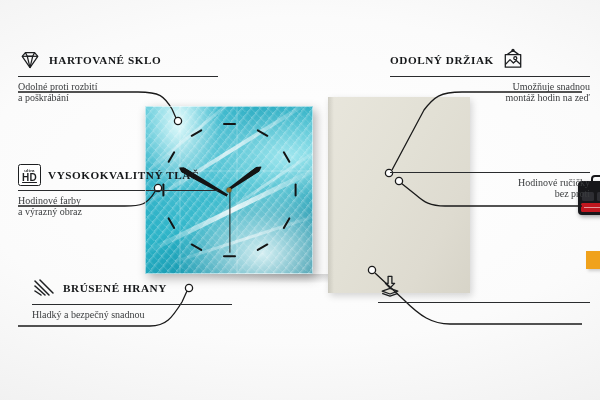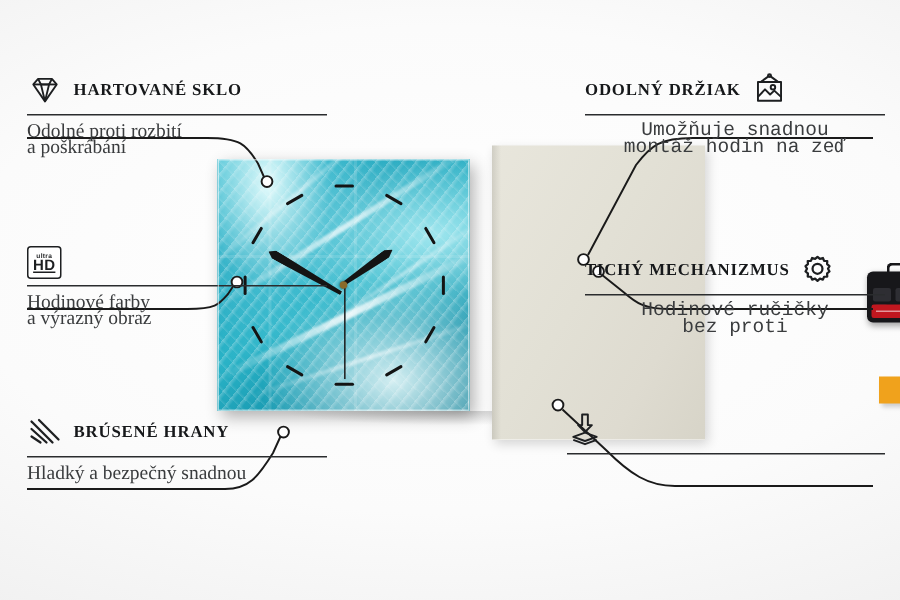--- a/index.html
+++ b/index.html
@@ -90,35 +90,35 @@
   .feat.right .head{}
   .ttl{
     font-family:"Liberation Serif", serif;
     font-weight:700;font-size:11.2px;letter-spacing:.55px;color:#16181a;
     line-height:14px;text-transform:uppercase;
   }
   .feat.right .ttl{text-align:right;}
   .rule{height:1px;background:#2a2c2e;margin:4px 0 4px 0;}
   .desc{
     font-family:"Liberation Serif", serif;
-    font-size:13px;line-height:11.4px;color:#3a3c3e;white-space:pre-line;
-  }
-  .feat.right .desc{text-align:center;font-family:Liberation Mono, monospace;}
+    font-size:10px;line-height:11.4px;color:#3a3c3e;white-space:pre-line;
+  }
+  .feat.right .desc{text-align:right;}
   .ico{width:24px;height:24px;flex:0 0 24px;display:block;}
   .hdbox{
     width:23px;height:22px;border:1.6px solid #1d1f21;border-radius:2.5px;
     display:flex;flex-direction:column;align-items:center;justify-content:center;
     flex:0 0 23px;box-sizing:border-box;background:#fff;
   }
   .hd-ultra{font-family:"Liberation Sans",sans-serif;font-size:4.4px;font-weight:700;letter-spacing:.2px;color:#1d1f21;line-height:5px;}
   .hd-hd{font-family:"Liberation Sans",sans-serif;font-size:10px;font-weight:700;letter-spacing:.2px;color:#1d1f21;line-height:9px;text-decoration:underline;}
   
   #f-glass{left:18px;top:48px;}
   #f-print{left:18px;top:164px;}
-  #f-edges{left:18px;top:276px;}
+  #f-edges{left:32px;top:276px;}
   #f-holder{right:10px;top:48px;width:200px;}
   #f-mech{right:10px;top:168px;width:200px;}
   #f-foam{right:10px;top:274px;width:212px;}
   .feat.right{text-align:right;}
 </style>
 </head>
 <body>
 
 <div id="stage">
 
@@ -210,20 +210,22 @@
     <div class="desc">Odolné proti rozbití
 a poškrábání</div>
   </div>
 
   <div class="feat left" id="f-print">
     <div class="head">
       <div class="hdbox">
         <div class="hd-ultra">ultra</div>
         <div class="hd-hd">HD</div>
       </div>
+      <div class="ttl">VYSOKOKVALITNÝ
+TLAČ</div>
     </div>
     <div class="rule"></div>
     <div class="desc">Hodinové farby
 a výrazný obraz</div>
   </div>
 
   <div class="feat left" id="f-edges">
     <div class="head">
       <svg class="ico" viewBox="0 0 24 24">
         <g stroke="#1d1f21" stroke-width="1.5" stroke-linecap="round">
@@ -253,30 +255,20 @@
           <circle cx="12" cy="2.4" r="1"></circle>
         </g>
       </svg>
     </div>
     <div class="rule"></div>
     <div class="desc">Umožňuje snadnou
 montáž hodin na zeď</div>
   </div>
 
   <div class="feat right" id="f-mech">
-    <div class="head">
-      <div class="ttl">TICHÝ
-MECHANIZMUS</div>
-      <svg class="ico" viewBox="0 0 24 24">
-        <g fill="none" stroke="#1d1f21" stroke-width="1.5" stroke-linejoin="round">
-          <path d="M12 3.2 L13.6 4.6 L15.6 4 L16.4 5.9 L18.5 6 L18.4 8.1 L20 9.4 L19 11.2 L20 13 L18.4 14.3 L18.5 16.4 L16.4 16.5 L15.6 18.4 L13.6 17.8 L12 19.2 L10.4 17.8 L8.4 18.4 L7.6 16.5 L5.5 16.4 L5.6 14.3 L4 13 L5 11.2 L4 9.4 L5.6 8.1 L5.5 6 L7.6 5.9 L8.4 4 L10.4 4.6 Z"></path>
-          <circle cx="12" cy="11.2" r="3.3"></circle>
-        </g>
-      </svg>
-    </div>
     <div class="rule"></div>
     <div class="desc">Hodinové ručičky
 bez proti</div>
   </div>
 
   <div class="feat right" id="f-foam">
     <div class="head">
       <svg class="ico" viewBox="0 0 24 24">
         <g fill="none" stroke="#1d1f21" stroke-width="1.3" stroke-linejoin="round">
           <path d="M10.1 2.3 H13.9 V9.4 H16.6 L12 14 L7.4 9.4 H10.1 Z"></path>

